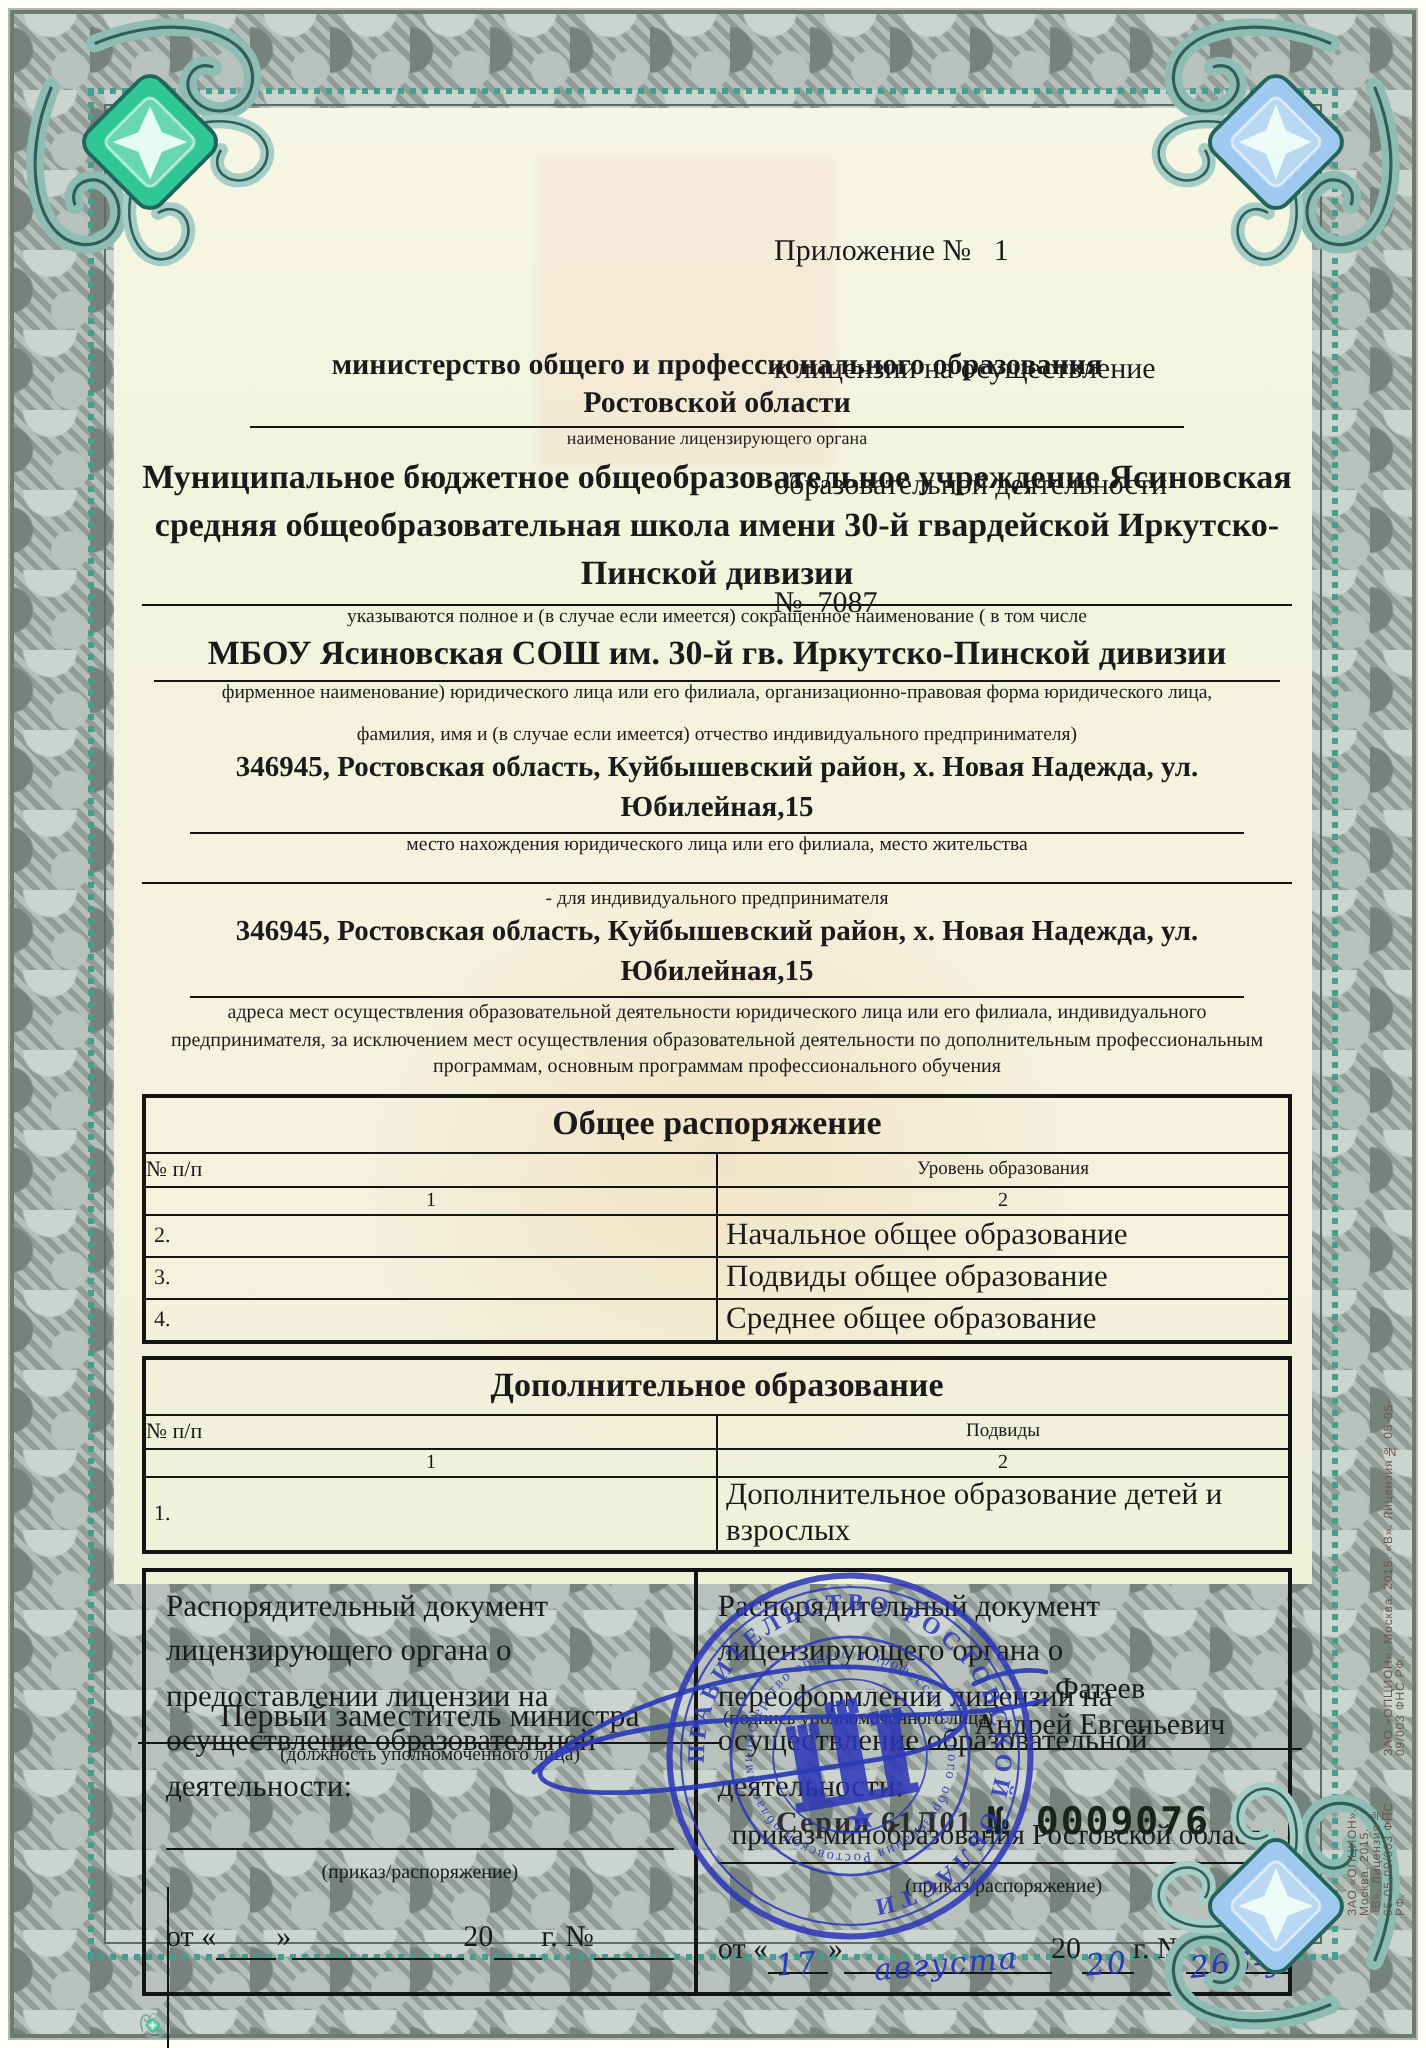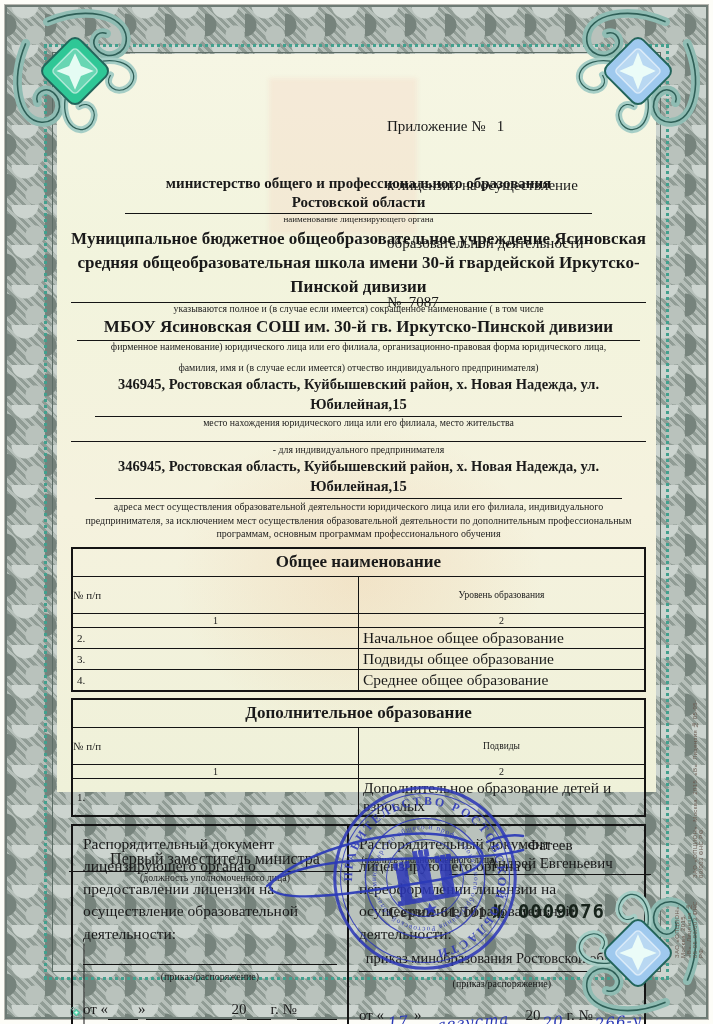--- a/index.html
+++ b/index.html
@@ -43,21 +43,21 @@
   .org{font-size:17px;line-height:24px;padding-bottom:3px;margin-top:2px;}
   .short{font-size:17px;line-height:22px;margin:1px 6px 0 6px;padding-bottom:2px;}
   .addr{font-size:14.5px;line-height:20px;margin:0 24px;padding-bottom:2px;}
   .blankline{height:12px;margin:0 0 2px 0;}
   .cap6{margin:1px 10px 0 10px;font-size:10px;line-height:13.5px;}
   .sp9{height:9px;} .sp6{height:6px;}
   
   table{width:100%;border-collapse:collapse;border:2px solid #141414;table-layout:fixed;}
   td,th{border:1.2px solid #141414;padding:0 4px;}
   .t-title{font-size:17px;font-weight:bold;text-align:center;padding:3px 0 4px 0;}
-  .t-h{font-size:9.5px;text-align:center;font-weight:normal;padding:12px 0;}
+  .t-h{font-size:9.5px;text-align:center;font-weight:normal;padding:2px 0;}
   .t-n{font-size:10px;text-align:center;padding:1px 0;}
   .t-c1{width:42px;font-size:11px;text-align:left;}
   .t-row td{font-size:15.5px;height:20px;}
   .t-row .t-c1{font-size:11px;vertical-align:middle;}
   
   .orders{display:flex;border:2px solid #141414;margin-top:7px;}
   .ocell{padding:7px 10px 9px 10px;font-size:15.5px;line-height:22.5px;}
   .ocell.l{width:45%;border-right:2px solid #141414;}
   .ocell.r{width:55%;position:relative;}
   .oline{height:19px;border-bottom:1.3px solid #141414;}
@@ -170,21 +170,21 @@
       <div class="rule addr">
           <div class="b c" style="font-size:14.5px">346945, Ростовская область, Куйбышевский район, х. Новая Надежда, ул. Юбилейная,15</div>
         </div>
       <div class="cap cap6">адреса мест осуществления образовательной деятельности юридического лица или его филиала, индивидуального предпринимателя, за исключением мест осуществления образовательной деятельности по дополнительным профессиональным программам, основным программам профессионального обучения</div>
 
       <div class="sp6"></div>
 
       <table>
         <tbody>
             <tr>
-              <td colspan="2" class="t-title">Общее наименование</td>
+              <td colspan="2" class="t-title">Общее распоряжение</td>
             </tr>
         <tr>
           <th class="t-h t-c1">№ п/п</th>
           <th class="t-h">Уровень образования</th>
         </tr>
         <tr>
           <td class="t-n">1</td>
           <td class="t-n">2</td>
         </tr>
         <tr class="t-row">

